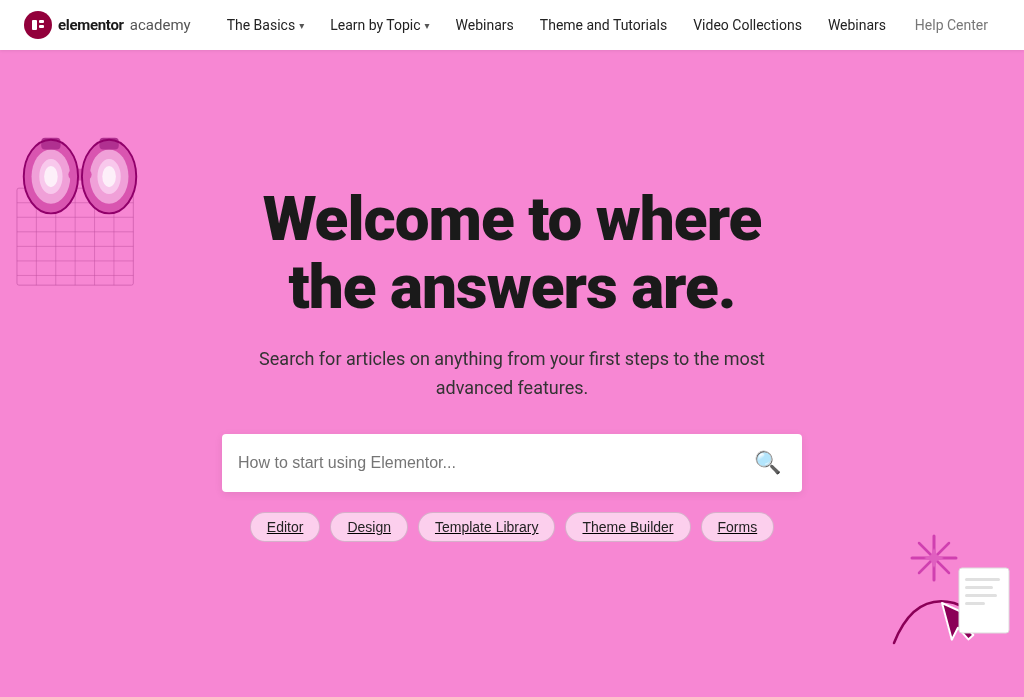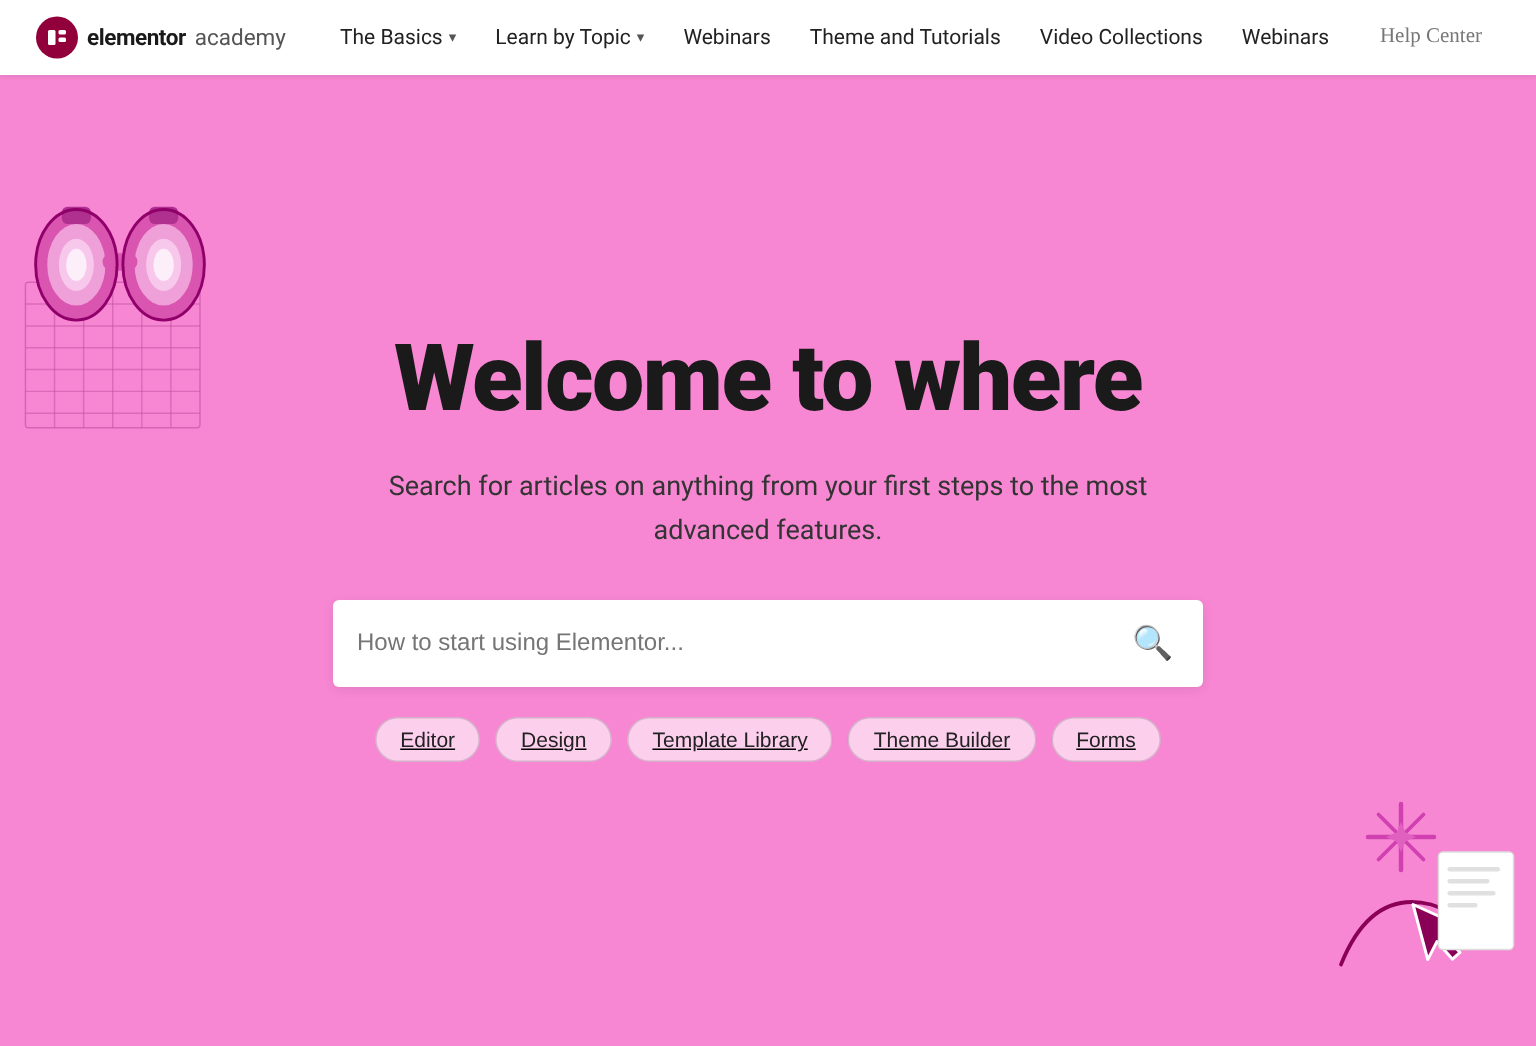--- a/index.html
+++ b/index.html
@@ -88,21 +88,20 @@
     }
 
     .nav-item .chevron {
       font-size: 10px;
       color: #555;
     }
 
     .nav-item.help {
       color: #777;
       margin-left: auto;
-      font-family: Liberation Serif, serif;
     }
 
     
     .hero {
       background: #f787d3;
       min-height: 647px;
       display: flex;
       flex-direction: column;
       align-items: center;
       justify-content: center;
@@ -316,20 +315,21 @@
         <rect x="6" y="18" width="28" height="3" rx="1.5" fill="#e0e0e0"></rect>
         <rect x="6" y="26" width="32" height="3" rx="1.5" fill="#e0e0e0"></rect>
         <rect x="6" y="34" width="20" height="3" rx="1.5" fill="#e0e0e0"></rect>
       </g>
     </svg>
   </div>
 
   <div class="hero-content">
     <h1 class="hero-title">
       <span>Welcome to where</span><br>
+      <span>the answers are.</span>
     </h1>
     <p class="hero-subtitle">Search for articles on anything from your first steps to the most advanced features.</p>
 
     <div class="search-box">
       <input class="search-input" type="text" placeholder="How to start using Elementor..." style="">
       <button class="search-icon-btn">
         <span>🔍</span>
       </button>
     </div>
 

